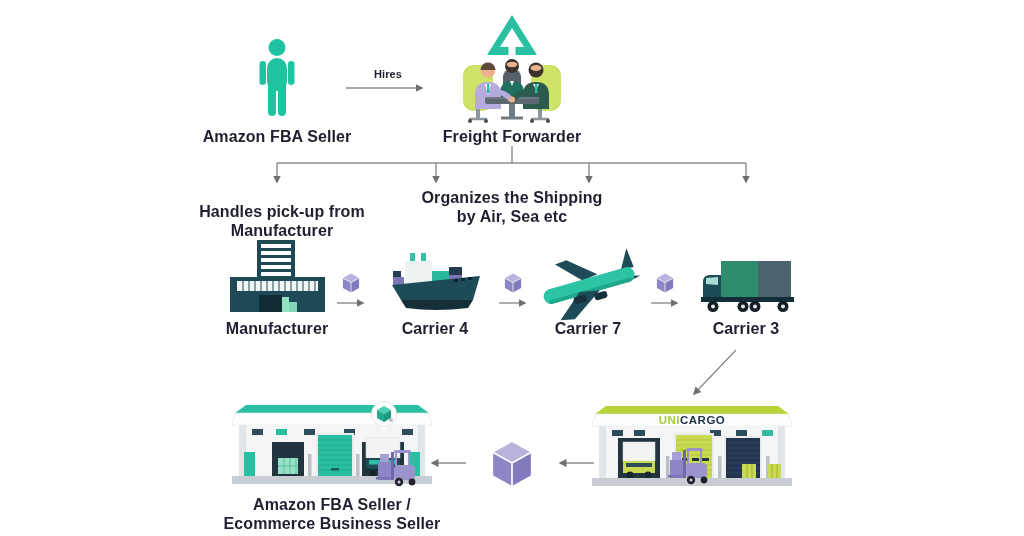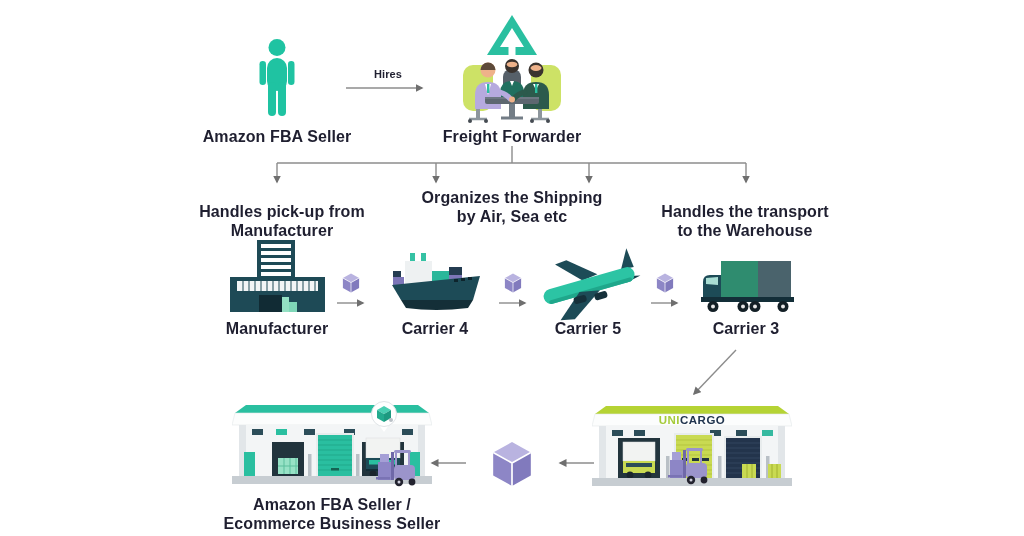--- a/index.html
+++ b/index.html
@@ -102,22 +102,20 @@
     <path d="M41,76 q10,2 15,9 l-4,3.5 q-5,-6 -13,-8 z" fill="#b6aade"></path>
     <path d="M69,76 q-10,2 -15,9 l4,3.5 q5,-6 13,-8 z" fill="#2c5a4c"></path>
     <circle cx="55" cy="86.5" r="3" fill="#eeb28a"></circle>
   </svg>
   <div class="label" style="left:512px;top:127px">Freight Forwarder</div>
 
   <div class="label" style="left:282px;top:202px">Handles pick-up from
 Manufacturer</div>
   <div class="label" style="left:512px;top:188px">Organizes the Shipping
 by Air, Sea etc</div>
-  <div class="label" style="left:745px;top:202px">Handles the transport
-to the Warehouse</div>
 
   <svg class="illus" style="left:230px;top:240px" width="95" height="75" viewBox="0 0 95 75">
     <rect x="27" y="0" width="38" height="39" fill="#1e4a56"></rect>
     <g fill="#ffffff">
       <rect x="31" y="4" width="30" height="4"></rect>
       <rect x="31" y="11" width="30" height="4"></rect>
       <rect x="31" y="18" width="30" height="4"></rect>
       <rect x="31" y="25" width="30" height="4"></rect>
       <rect x="31" y="32" width="30" height="4"></rect>
     </g>
@@ -166,21 +164,21 @@
       <polygon points="50,36 28,13 40,12 66,34" fill="#1d4b57"></polygon>
       <polygon points="90,36 101,17 103,37" fill="#1d4b57"></polygon>
       <polygon points="86,42 107,47 92,50" fill="#173f4a"></polygon>
       <rect x="8" y="35" width="94" height="15" rx="7.5" fill="#2cc4a4"></rect>
       <rect x="12" y="46" width="86" height="4" rx="2" fill="#1fa78b"></rect>
       <polygon points="44,46 18,68 32,71 64,50" fill="#1d4b57"></polygon>
       <rect x="36" y="50" width="13" height="7" rx="3" fill="#15303a"></rect>
       <rect x="57" y="52" width="13" height="7" rx="3" fill="#15303a"></rect>
     </g>
   </svg>
-  <div class="label" style="left:588px;top:319px">Carrier 5</div>
+  <div class="label" style="left:588px;top:319px">Carrier 7</div>
 
   <svg class="illus" style="left:656px;top:273px" width="18" height="20" viewBox="0 0 40 44">
     <polygon points="20,1 38,11 20,21 2,11" fill="#b9b3e0"></polygon>
     <polygon points="2,11 20,21 20,43 2,33" fill="#8d86c6"></polygon>
     <polygon points="38,11 20,21 20,43 38,33" fill="#817abd"></polygon>
     <path d="M2,11 L20,21 L38,11 M20,21 V43" stroke="#ffffff" stroke-width="1.6" fill="none"></path>
   </svg>
 
   <svg class="illus" style="left:698px;top:255px" width="100" height="62" viewBox="0 0 100 62">
     <rect x="23" y="6" width="37" height="36" fill="#2f8c6f"></rect>

